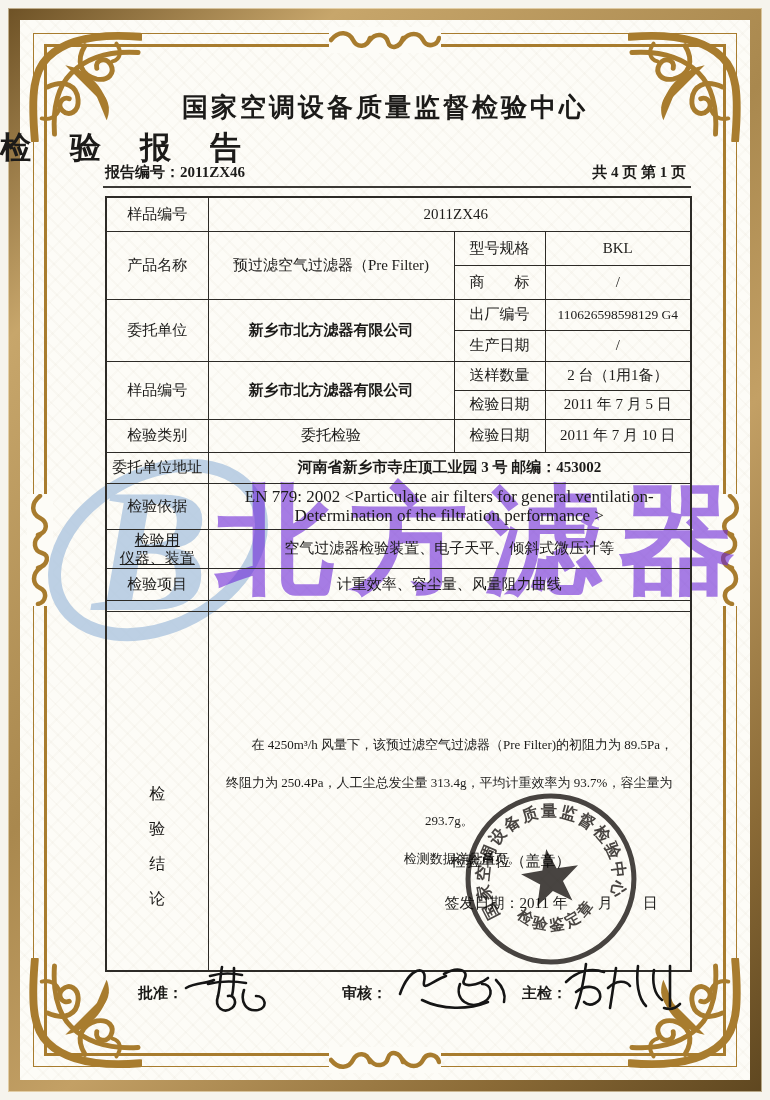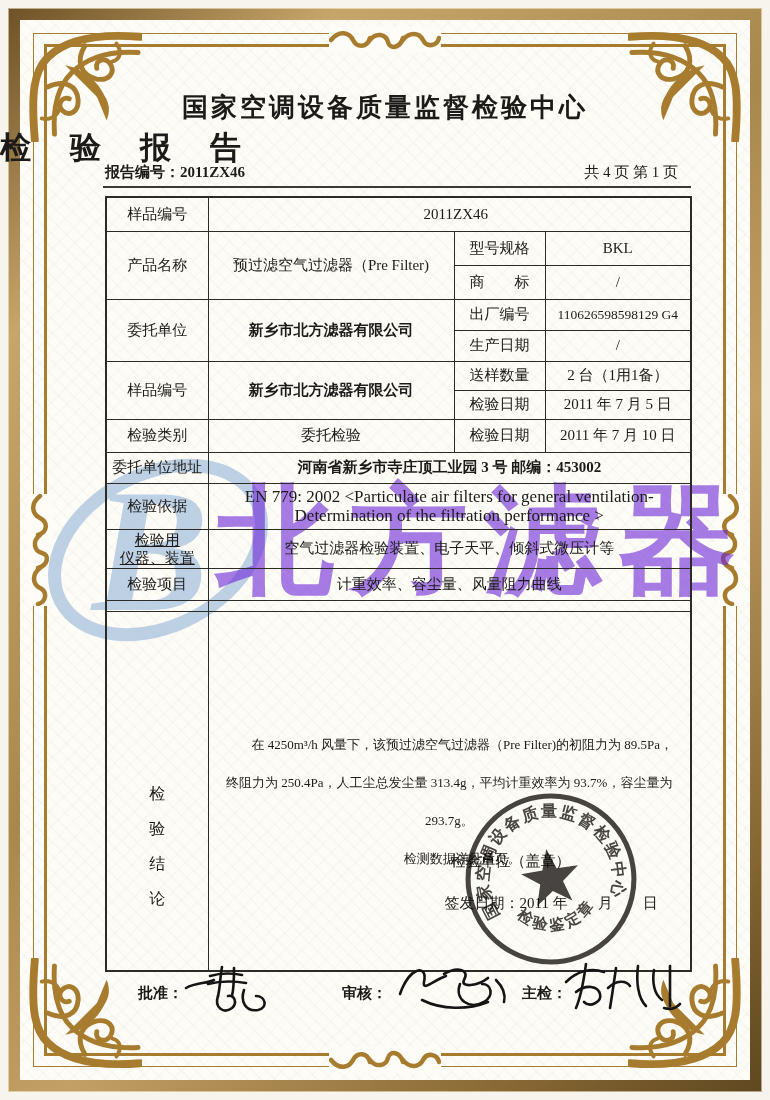--- a/index.html
+++ b/index.html
@@ -30,21 +30,21 @@
   .wm-logo{position:absolute;left:40px;top:432px;width:235px;height:235px;opacity:.85;}
   .wm-cn{position:absolute;left:216px;top:462px;font-size:118px;font-weight:700;letter-spacing:16px;
          color:#6d28d9;opacity:.6;white-space:nowrap;font-family:"Liberation Sans",sans-serif;}
   .wm-en{position:absolute;left:266px;top:592px;font-size:23px;font-weight:600;letter-spacing:1px;
          color:#b5b5b5;white-space:nowrap;font-family:"Liberation Sans",sans-serif;}
   
   .content{position:absolute;inset:0;z-index:2;}
   .org-title{position:absolute;left:0;right:0;top:90px;text-align:center;font-size:26px;font-weight:bold;letter-spacing:3px;}
   .doc-title{position:absolute;left:0;right:0;top:127px;text-align:left;font-size:31px;font-weight:bold;letter-spacing:4px;}
   .rep-line{position:absolute;left:105px;top:163px;font-size:15px;font-weight:bold;}
-  .page-count{position:absolute;right:92px;top:163px;font-size:15px;font-weight:normal;}
+  .page-count{position:absolute;right:84px;top:163px;font-size:15px;font-weight:bold;}
   .rep-rule{position:absolute;left:103px;top:186px;width:588px;border-top:2px solid #3c3a36;}
   table.rep{position:absolute;left:105px;top:196px;width:585px;border-collapse:collapse;table-layout:fixed;
             font-size:15px;background:transparent;}
   table.rep td{border:1.5px solid #2d2b27;text-align:center;vertical-align:middle;padding:1px 3px;overflow:hidden;}
   table.rep{border:2px solid #2d2b27;}
   td.lab{font-weight:400;}
   .en-cell{font-size:17px;line-height:19px;padding:2px 6px;}
   .small-val{font-size:13.5px;}
   .two-line div{line-height:18px;text-decoration:underline;}
   .concl-label{vertical-align:top;}

